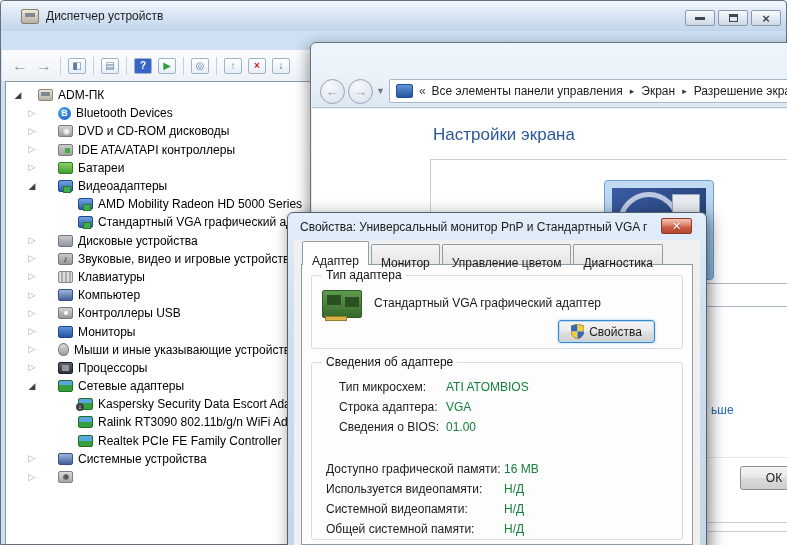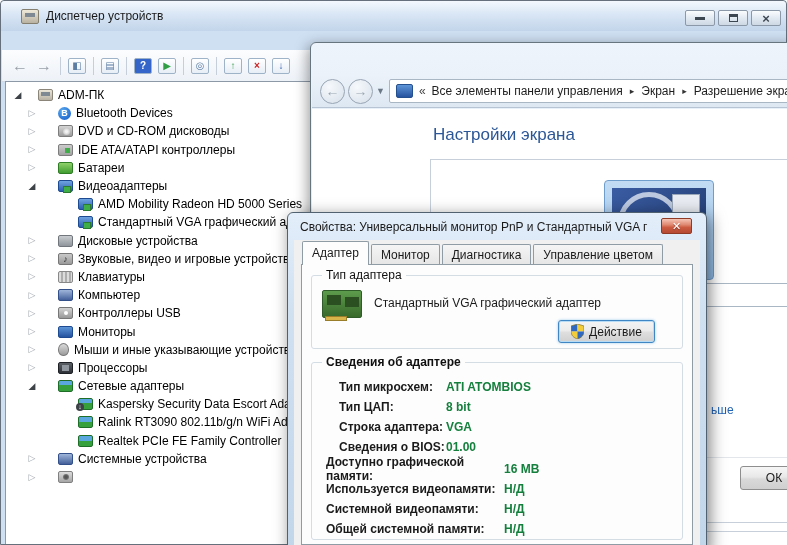--- a/index.html
+++ b/index.html
@@ -123,38 +123,38 @@
   #props-dialog{left:287px;top:212px;width:420px;height:340px;z-index:30;
     background:linear-gradient(#e3eefa,#cfe0f1 30%,#c2d6ea);
     border:1px solid #52616f;border-radius:6px 6px 0 0;box-shadow:3px 4px 16px rgba(0,0,0,.5);}
   .dlg-title{position:absolute;left:12px;top:7px;right:58px;white-space:nowrap;overflow:hidden;color:#1a1a1a;}
   .dlg-close{position:absolute;top:5px;right:14px;width:31px;height:16px;border:1px solid #8e3a27;border-radius:2px;
     background:linear-gradient(#f5c4b5,#e08a74 40%,var(--close-red,#cc5a41) 60%,#b54a33);
     display:flex;align-items:center;justify-content:center;box-sizing:border-box;}
   .dlg-close .x{color:#fff;font-weight:bold;font-size:11px;line-height:1;text-shadow:0 1px 1px rgba(0,0,0,.4);}
   .dlg-client{position:absolute;left:6px;right:6px;top:27px;bottom:0;background:#f0f0f0;}
   .tabs{position:absolute;top:4px;left:8px;display:flex;z-index:3;}
-  .tab{height:20px;line-height:20px;padding:0 9px;background:linear-gradient(#f5f5f5,#e6e6e6);
+  .tab{height:20px;line-height:20px;padding:8px 9px;background:linear-gradient(#f5f5f5,#e6e6e6);
     border:1px solid #8f9ca5;border-bottom:none;border-radius:2px 2px 0 0;margin-right:2px;box-sizing:border-box;}
   .tab.active{background:#fdfdfd;height:24px;margin-top:-3px;line-height:23px;}
   .tabpage{position:absolute;left:7px;right:7px;top:24px;bottom:6px;background:#fdfdfd;border:1px solid #8f9ca5;}
   .groupbox{position:absolute;left:9px;right:9px;border:1px solid #d4dce4;border-radius:3px;}
   .groupbox .legend{position:absolute;top:-8px;left:10px;background:#fdfdfd;padding:0 4px;color:#101010;}
   #group-adapter-type{top:10px;height:72px;}
   .card-icon{position:absolute;left:10px;top:14px;width:38px;height:26px;background:linear-gradient(#5d9c4c,#38692c);
     border:1px solid #2f5c28;border-radius:2px;}
   .card-icon::before{content:'';position:absolute;left:4px;top:4px;width:14px;height:10px;background:#2c4f22;
     box-shadow:18px 2px 0 #2c4f22;}
   .card-icon::after{content:'';position:absolute;left:2px;bottom:-4px;width:20px;height:3px;background:#d9b44a;border:1px solid #9a7d2b;}
   .adapter-name{position:absolute;left:62px;top:20px;}
   .props-btn{position:absolute;left:246px;top:44px;width:97px;height:23px;border:1px solid #3f86c4;border-radius:3px;
     background:linear-gradient(#f4f4f4,#ececec 45%,#dedede 55%,#d0d0d0);
     box-shadow:inset 0 0 0 1px #b7dcf5,0 0 3px var(--button-focus-blue,#9fccec);
     display:flex;align-items:center;justify-content:center;gap:5px;box-sizing:border-box;}
-  #group-adapter-info{top:97px;height:176px;font-weight:bold;}
+  #group-adapter-info{top:97px;height:176px;}
   .rows{position:absolute;left:14px;right:8px;}
   .rowsA{top:14px;}
   .rowsB{top:96px;}
   .irow{height:20px;display:flex;align-items:center;}
   .rowsA .ilabel{width:107px;flex:none;margin-left:13px;}
   .rowsB .ilabel{width:178px;flex:none;}
   .ivalue{color:#15803d;}
 </style>
 </head>
 <body>
@@ -365,22 +365,22 @@
 
 <div class="win" id="props-dialog">
   <div class="dlg-title">Свойства: Универсальный монитор PnP и Стандартный VGA гра...</div>
   <div class="dlg-close">
       <span class="x">✕</span>
     </div>
   <div class="dlg-client">
     <div class="tabs">
       <span class="tab active">Адаптер</span>
       <span class="tab">Монитор</span>
+      <span class="tab">Управление цветом</span>
       <span class="tab">Диагностика</span>
-      <span class="tab">Управление цветом</span>
     </div>
     <div class="tabpage">
       <div class="groupbox" id="group-adapter-type">
         <span class="legend">Тип адаптера</span>
         <div class="card-icon"></div>
         <span class="adapter-name">Стандартный VGA графический адаптер</span>
         <div class="props-btn">
           <svg width="13" height="15" viewBox="0 0 12 14">
             <defs>
                 <clipPath id="sh">
@@ -388,33 +388,29 @@
                 </clipPath>
               </defs>
             <g clip-path="url(#sh)">
               <rect x="0" y="0" width="6" height="7" style="fill:var(--uac-blue,#2e68c0)"></rect>
               <rect x="6" y="0" width="6" height="7" style="fill:var(--uac-yellow,#f4cd3a)"></rect>
               <rect x="0" y="7" width="6" height="7" style="fill:var(--uac-yellow,#f4cd3a)"></rect>
               <rect x="6" y="7" width="6" height="7" style="fill:var(--uac-blue,#2e68c0)"></rect>
             </g>
             <path d="M6 0 L12 1.8 V7 C12 10.6 9.4 13 6 14 C2.6 13 0 10.6 0 7 V1.8 Z" fill="none" stroke="#7a6a1e" stroke-width="0.6"></path>
           </svg>
-          <span>Действие</span>
+          <span>Свойства</span>
         </div>
       </div>
       <div class="groupbox" id="group-adapter-info">
         <span class="legend">Сведения об адаптере</span>
         <div class="rows rowsA">
           <div class="irow">
               <span class="ilabel">Тип микросхем:</span>
               <span class="ivalue">ATI ATOMBIOS</span>
-            </div>
-          <div class="irow">
-              <span class="ilabel">Тип ЦАП:</span>
-              <span class="ivalue">8 bit</span>
             </div>
           <div class="irow">
               <span class="ilabel">Строка адаптера:</span>
               <span class="ivalue">VGA</span>
             </div>
           <div class="irow">
               <span class="ilabel">Сведения о BIOS:</span>
               <span class="ivalue">01.00</span>
             </div>
         </div>

